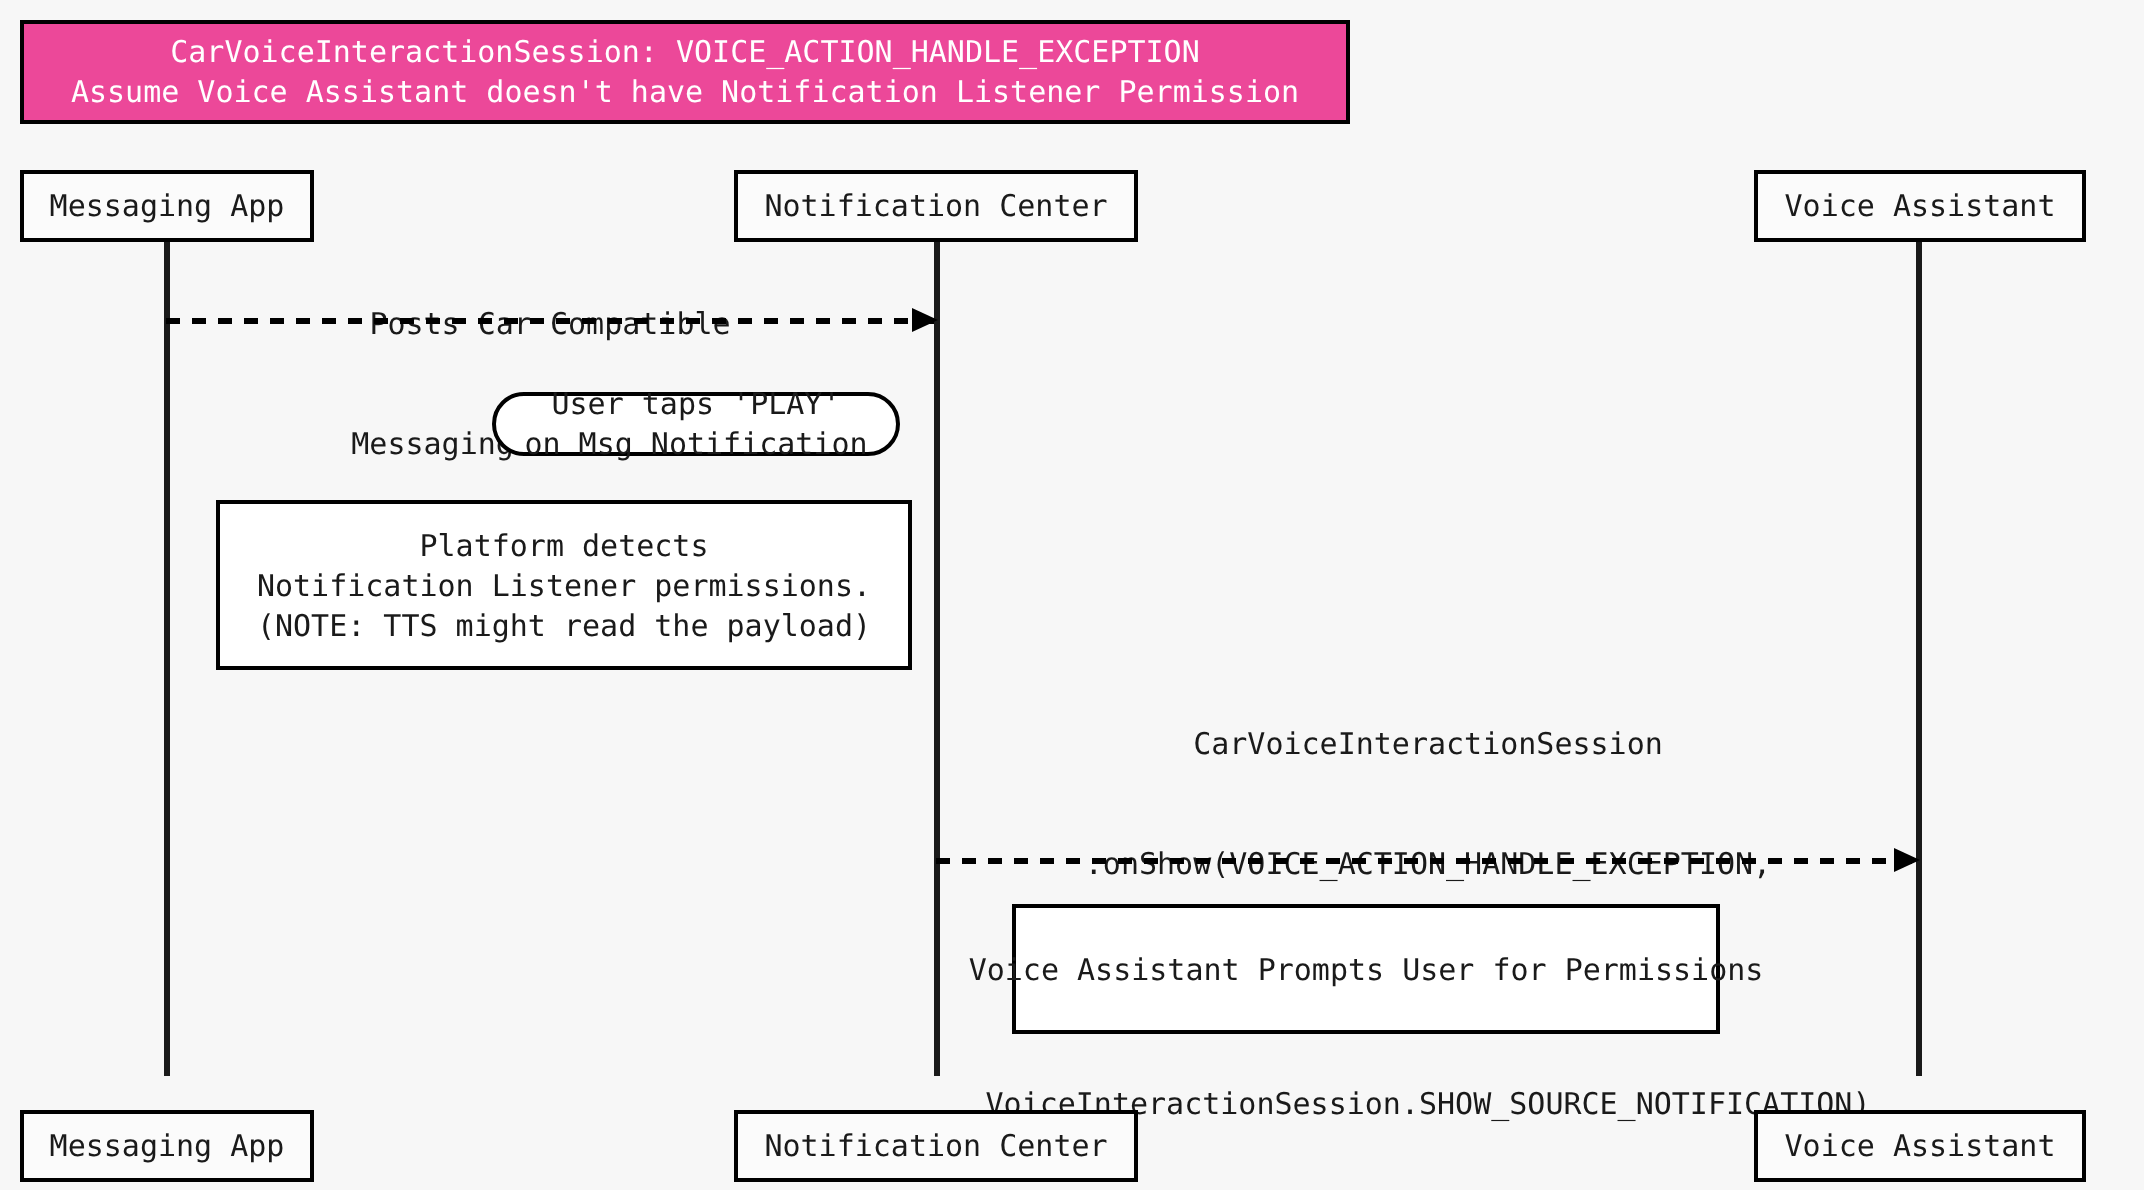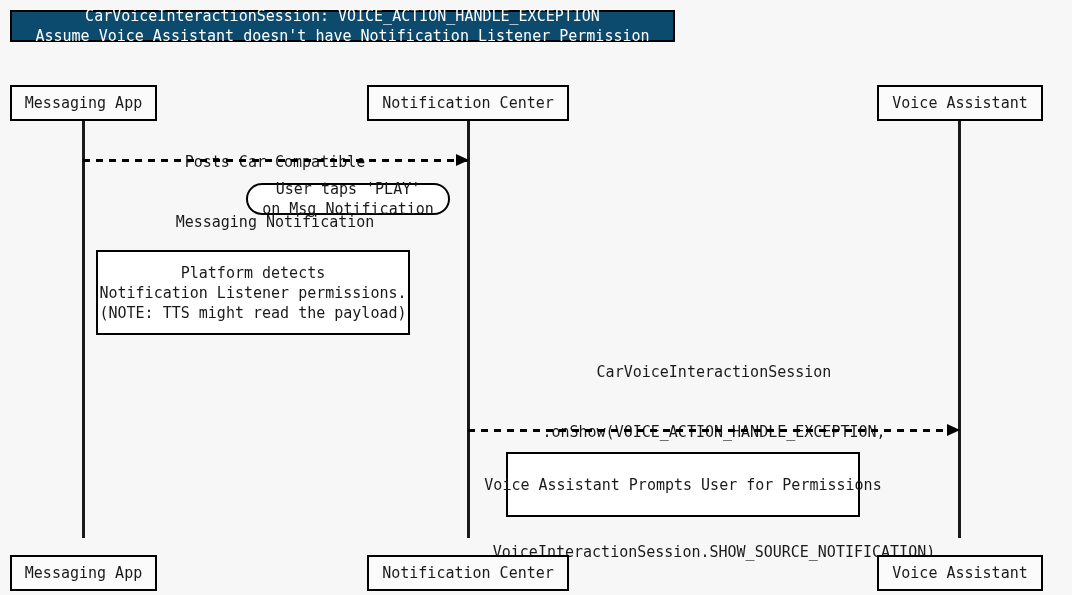--- a/index.html
+++ b/index.html
@@ -18,22 +18,22 @@
     position: relative;
     width: 1072px;
     height: 595px;
   }
   
   .title-banner {
     position: absolute;
     left: 10px;
     top: 10px;
     width: 665px;
-    height: 32px;
-    background: #0c4a6e;
+    height: 52px;
+    background: #ec4899;
     border: 2px solid #000000;
     box-sizing: border-box;
     display: flex;
     flex-direction: column;
     align-items: center;
     justify-content: center;
     line-height: 20px;
   }
   .title-banner .tline {
     color: #ffffff;
@@ -134,26 +134,26 @@
   <div class="msg-label" style="left:100px; top:112px; width:350px;">
     <div>Posts Car Compatible</div>
     <div>Messaging Notification</div>
   </div>
 
   <div class="arrow" style="left:83px; top:159px; width:385px;">
     <div class="dash"></div>
     <div class="head"></div>
   </div>
 
-  <div class="note" style="left:246px; top:183px; width:204px; height:32px;border-radius:16px;">
+  <div class="note" style="left:246px; top:196px; width:204px; height:32px;border-radius:16px;">
     <div class="nline">User taps 'PLAY'</div>
     <div class="nline">on Msg Notification</div>
   </div>
 
-  <div class="note" style="left:96px; top:250px; width:314px; height:85px;">
+  <div class="note" style="left:108px; top:250px; width:348px; height:85px;">
     <div class="nline">Platform detects</div>
     <div class="nline">Notification Listener permissions.</div>
     <div class="nline">(NOTE: TTS might read the payload)</div>
   </div>
 
   <div class="msg-label" style="left:474px; top:322px; width:480px;">
     <div>CarVoiceInteractionSession</div>
     <div>.onShow(VOICE_ACTION_HANDLE_EXCEPTION,</div>
     <div>Bundle payload,</div>
     <div>VoiceInteractionSession.SHOW_SOURCE_NOTIFICATION)</div>

